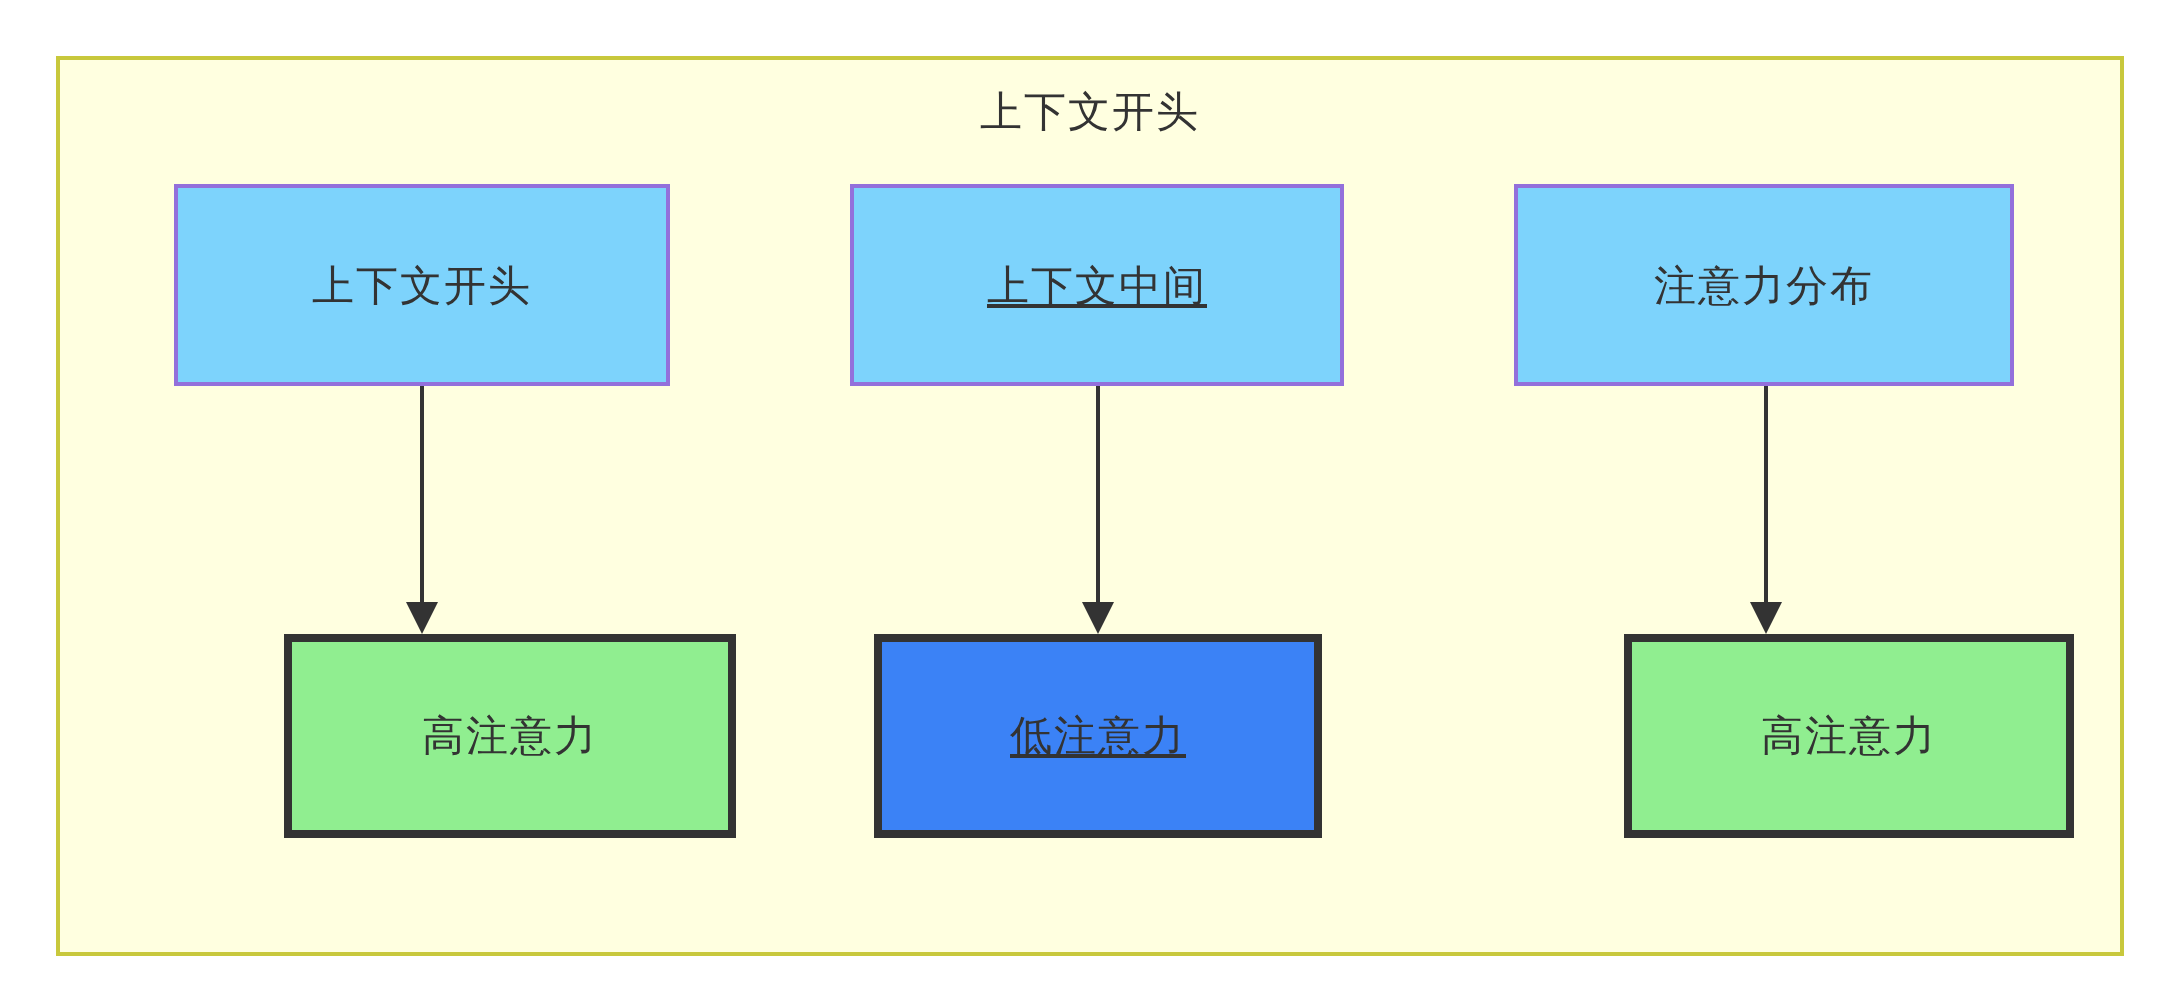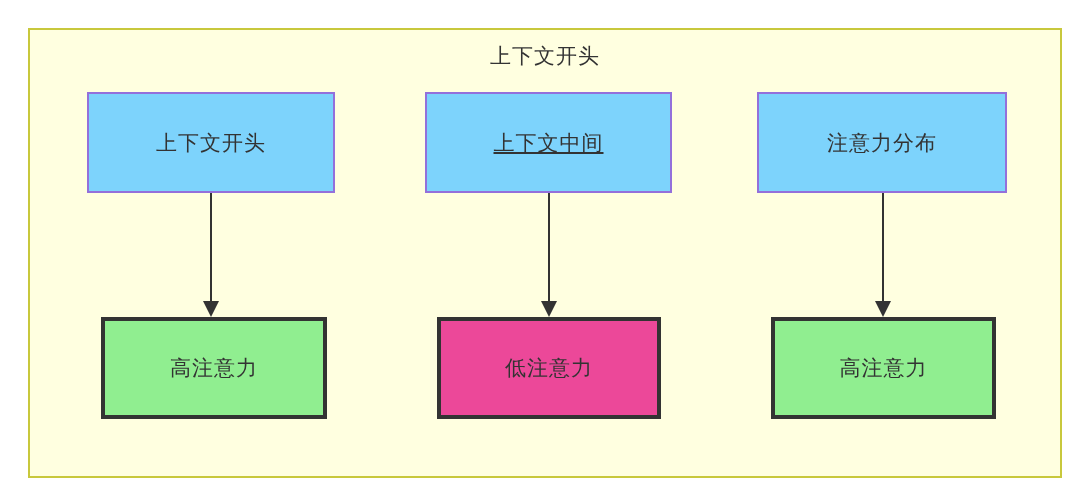--- a/index.html
+++ b/index.html
@@ -63,24 +63,26 @@
     border: 2px solid #9370db;
     justify-content: center;
   }
 
   .node.attn {
     border: 4px solid #333333;
   }
 
   .node.attn.high {
     background: #90ee90;
+    margin-left: 41px;
   }
 
   .node.attn.low {
-    background: #ec4899;
+    background: #3b82f6;
+    text-decoration: underline;
   }
 
   
   #node-ctx-start  { left: 87px;  top: 92px; width: 248px; height: 101px; }
   #node-ctx-middle { left: 425px; top: 92px; width: 247px; height: 101px; text-decoration: underline; }
   #node-ctx-end    { left: 757px; top: 92px; width: 250px; height: 101px; }
 
   
   #node-attn-start  { left: 101px; top: 317px; width: 226px; height: 102px; }
   #node-attn-middle { left: 437px; top: 317px; width: 224px; height: 102px; }

